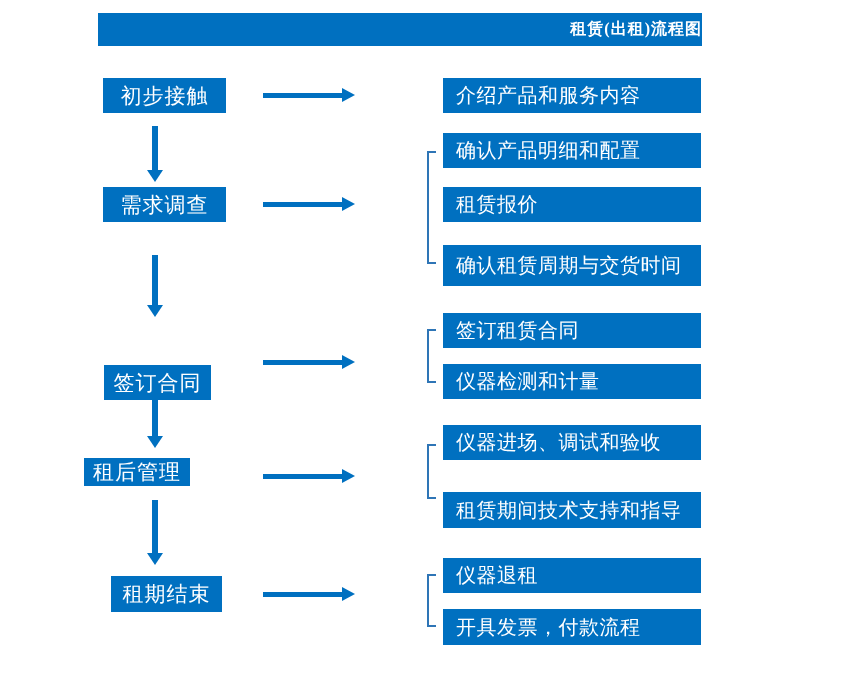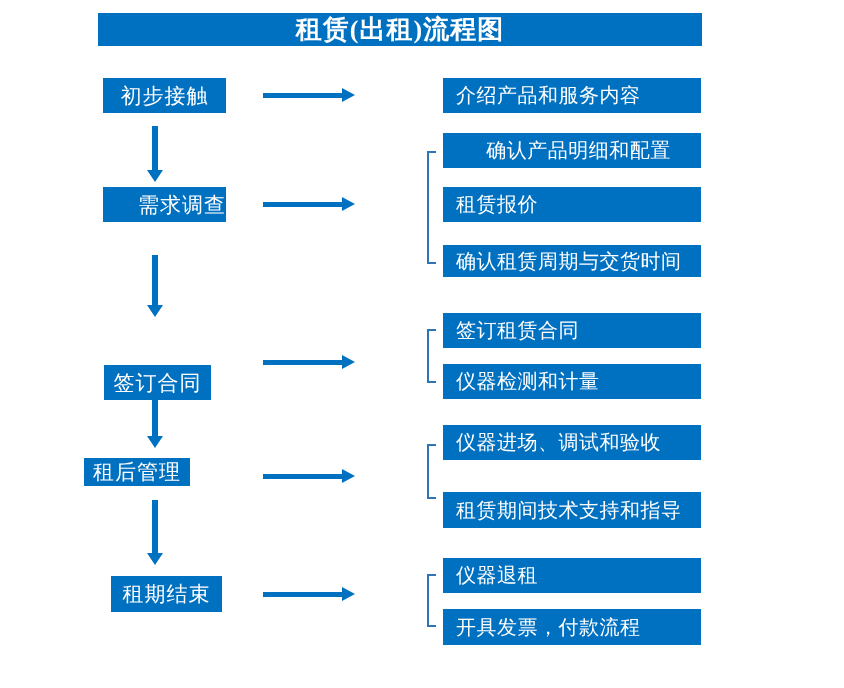--- a/index.html
+++ b/index.html
@@ -8,46 +8,46 @@
     --box_text:#FFFFFF;
     --background:#FFFFFF;
   }
   html,body{margin:0;padding:0;background:var(--background);}
   body{font-family:"Liberation Serif","DejaVu Serif",serif;}
   #canvas{position:relative;width:844px;height:688px;background:var(--background);overflow:hidden;}
 
   .titlebar{
     position:absolute;left:98px;top:13px;width:604px;height:33px;
     background:var(--primary);color:var(--box_text);
-    display:flex;align-items:center;justify-content:center;
-    font-size:26px;font-weight:bold;letter-spacing:1px;
+    display:flex;align-items:center;justify-content:flex-end;
+    font-size:16px;font-weight:bold;letter-spacing:1px;
   }
 
   .stage{
     position:absolute;background:var(--primary);color:var(--box_text);
     display:flex;align-items:center;justify-content:center;
     font-size:21px;font-weight:normal;letter-spacing:1px;height:35px;
   }
   #stage-1{left:103px;top:78px;width:123px;}
-  #stage-2{left:103px;top:187px;width:123px;justify-content:flex-end;}
+  #stage-2{left:103px;top:187px;width:123px;}
   #stage-3{left:104px;top:365px;width:107px;}
   #stage-4{left:84px;top:458px;width:106px;height:28px;}
   #stage-5{left:99px;top:576px;width:111px;height:36px;margin-left:12px;}
 
   .detail{
     position:absolute;left:443px;width:258px;height:35px;
     background:var(--primary);color:var(--box_text);
     display:flex;align-items:center;
     font-size:20px;font-weight:normal;letter-spacing:0.5px;
     padding-left:13px;box-sizing:border-box;
   }
   #detail-1{top:78px;}
-  #detail-2{top:133px;justify-content:center;}
+  #detail-2{top:133px;}
   #detail-3{top:187px;}
-  #detail-4{top:245px;height:32px;}
+  #detail-4{top:245px;height:41px;}
   #detail-5{top:313px;}
   #detail-6{top:364px;}
   #detail-7{top:425px;}
   #detail-8{top:492px;height:36px;}
   #detail-9{top:558px;}
   #detail-10{top:609px;height:36px;}
 
   .arrow-right{position:absolute;left:263px;width:92px;height:14px;}
   .arrow-right .shaft{position:absolute;left:0;top:4.5px;width:79px;height:5px;background:var(--primary);}
   .arrow-right .head{position:absolute;left:79px;top:0;width:0;height:0;

